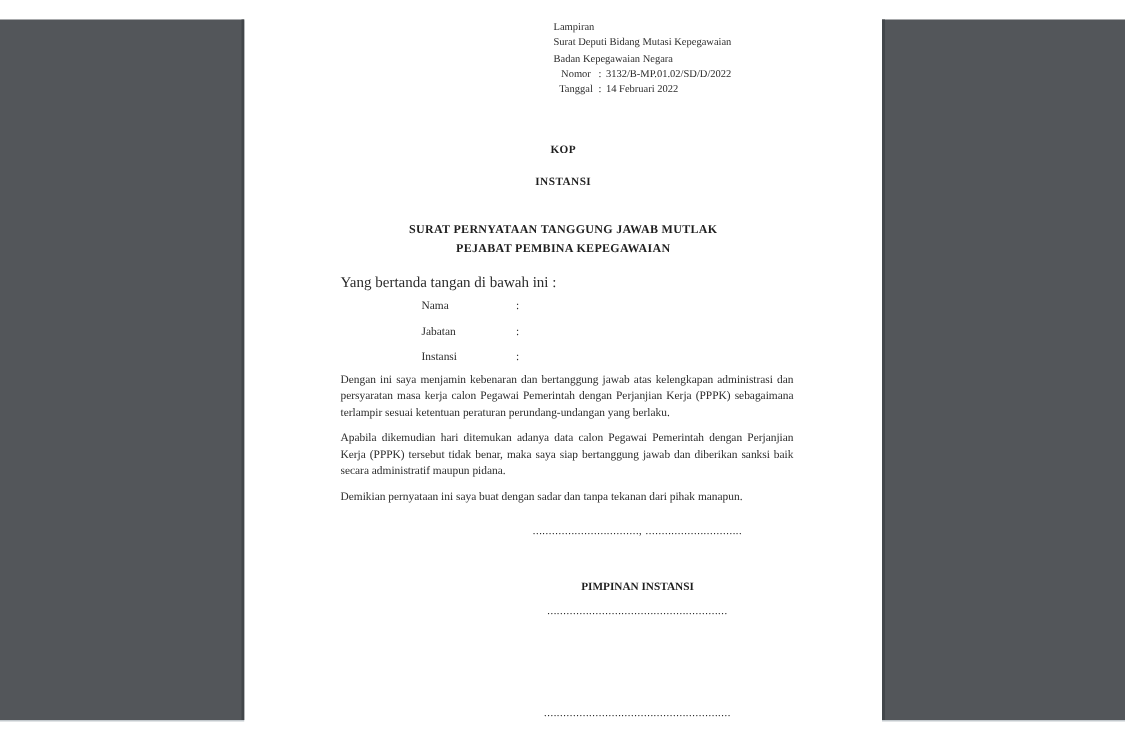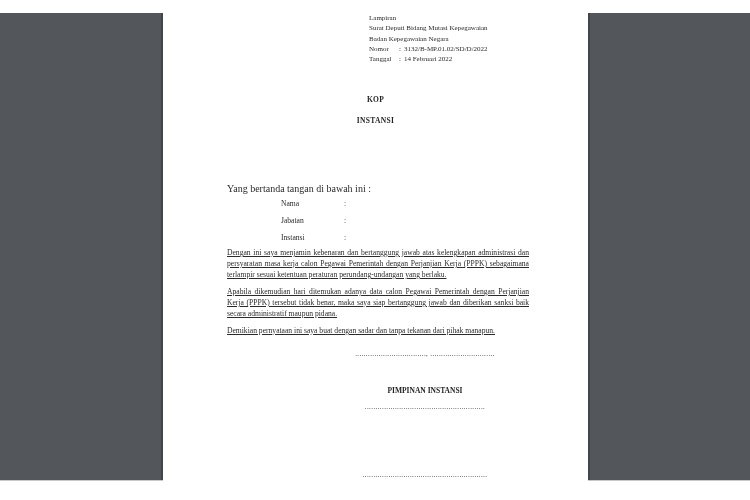--- a/index.html
+++ b/index.html
@@ -23,41 +23,41 @@
   .page {
     position: absolute; left: 163px; top: 0;
     width: 425px; height: 500px;
     background: #ffffff; color: #2b2b2b;
   }
 
   .header-block {
     position: absolute; left: 206px; top: 13px;
     font-size: 7px; line-height: 10.3px; white-space: nowrap;
   }
-  .h-label { display: inline-block; width: 30px; }
+  .h-label { display: inline-block; width: 30px; text-align: center; }
   .h-sep   { margin-right: 3px; }
 
   .kop, .instansi, .doc-title {
     position: absolute; left: 0; width: 100%;
     text-align: center; font-weight: bold; color: #1f1f1f;
   }
   .kop      { top: 95px;  font-size: 7.5px; letter-spacing: 0.3px; }
   .instansi { top: 116px; font-size: 7.5px; letter-spacing: 0.3px; }
   .doc-title { top: 147px; font-size: 8px; line-height: 12.5px; letter-spacing: 0.2px; }
 
   .opening { position: absolute; left: 64px; top: 183px; font-size: 10px; }
 
   .fields { position: absolute; left: 90px; top: 199px; font-size: 7.6px; margin-left: 28px; }
   .field-row { height: 17.2px; }
   .f-label { display: inline-block; width: 63px; }
   .f-sep   { margin-right: 4px; }
 
   .paragraphs {
     position: absolute; left: 64px; top: 247px; width: 302px;
-    font-size: 7.6px; line-height: 11px; text-align: justify; text-decoration: underline;
+    font-size: 7.6px; line-height: 11px; text-align: justify;
   }
   .paragraphs p { margin: 0 0 6px 0; }
 
   .signature {
     position: absolute; left: 162px; top: 350px;
     width: 200px; height: 140px;
     font-size: 7px; text-align: center;
   }
   .signature > div { position: absolute; left: 0; width: 100%; }
   .sig-place-date  { top: 0; letter-spacing: 0.4px; }
@@ -84,20 +84,24 @@
         <span class="h-label">Nomor</span><span class="h-sep">:</span><span>3132/B-MP.01.02/SD/D/2022</span>
       </div>
       <div class="h-row">
         <span class="h-label">Tanggal</span><span class="h-sep">:</span><span>14 Februari 2022</span>
       </div>
     </div>
 
     <div class="kop">KOP</div>
     <div class="instansi">INSTANSI</div>
 
+    <div class="doc-title">
+      <div>SURAT PERNYATAAN TANGGUNG JAWAB MUTLAK</div>
+      <div>PEJABAT PEMBINA KEPEGAWAIAN</div>
+    </div>
 
     <div class="opening">Yang bertanda tangan di bawah ini :</div>
 
     <div class="fields">
       <div class="field-row">
         <span class="f-label">Nama</span><span class="f-sep">:</span><span></span>
       </div>
       <div class="field-row">
         <span class="f-label">Jabatan</span><span class="f-sep">:</span><span></span>
       </div>

